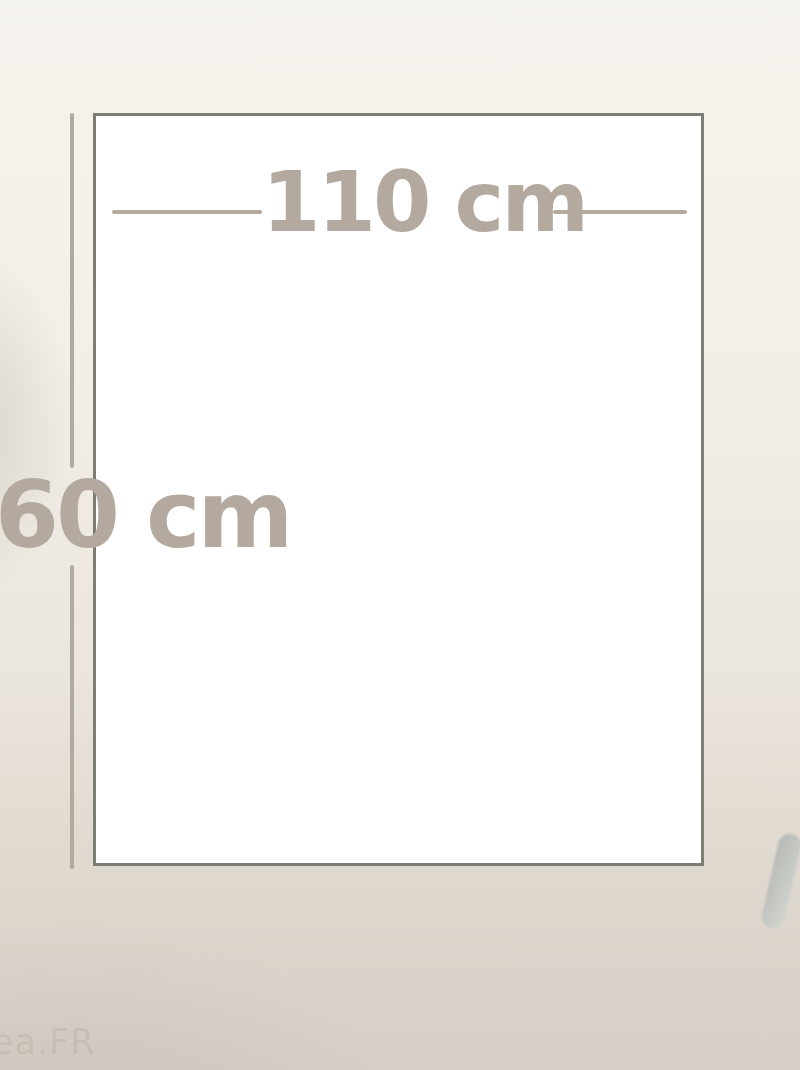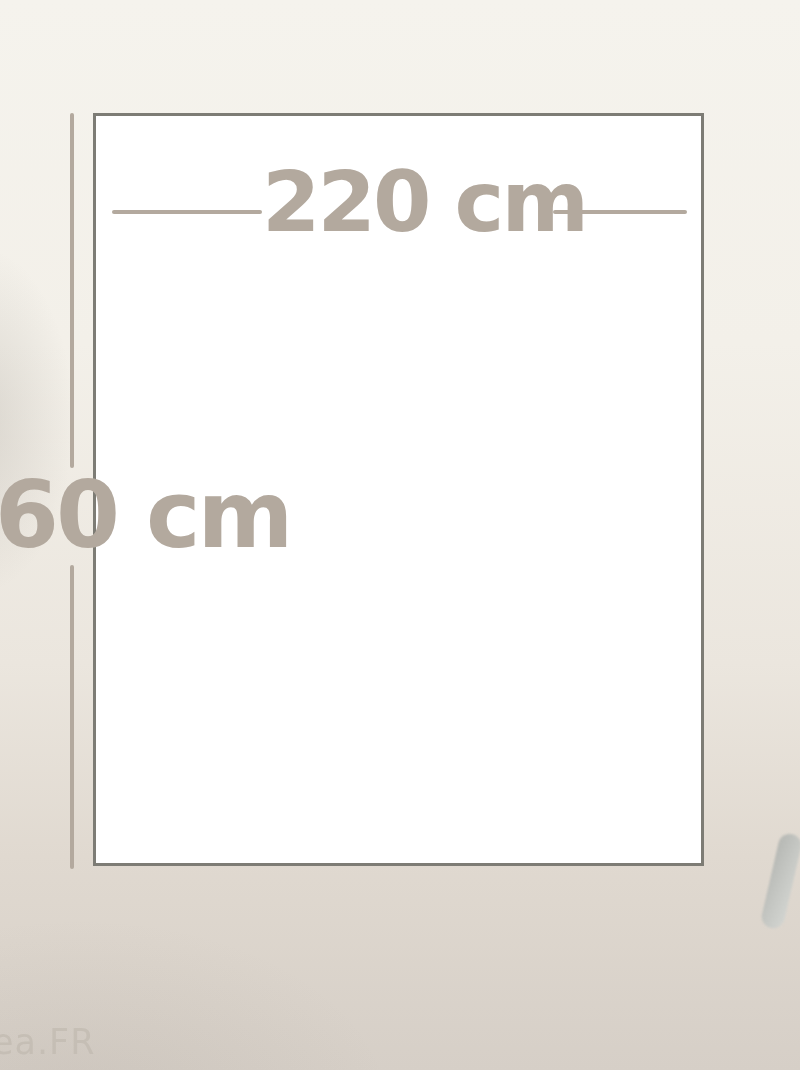--- a/index.html
+++ b/index.html
@@ -100,21 +100,21 @@
 </style>
 </head>
 <body>
 
 <div class="canvas">
 
   <div class="product-outline"></div>
 
   <div class="dim-line h-seg h-seg-left"></div>
   <div class="dim-line h-seg h-seg-right"></div>
-  <div class="dim-label width-label">220 cm</div>
+  <div class="dim-label width-label">110 cm</div>
 
   <div class="dim-line v-seg v-seg-top"></div>
   <div class="dim-line v-seg v-seg-bottom"></div>
   <div class="dim-label height-label">60 cm</div>
 
   <div class="watermark">ea.FR</div>
 
   <div class="object-fragment"></div>
 
 </div>

